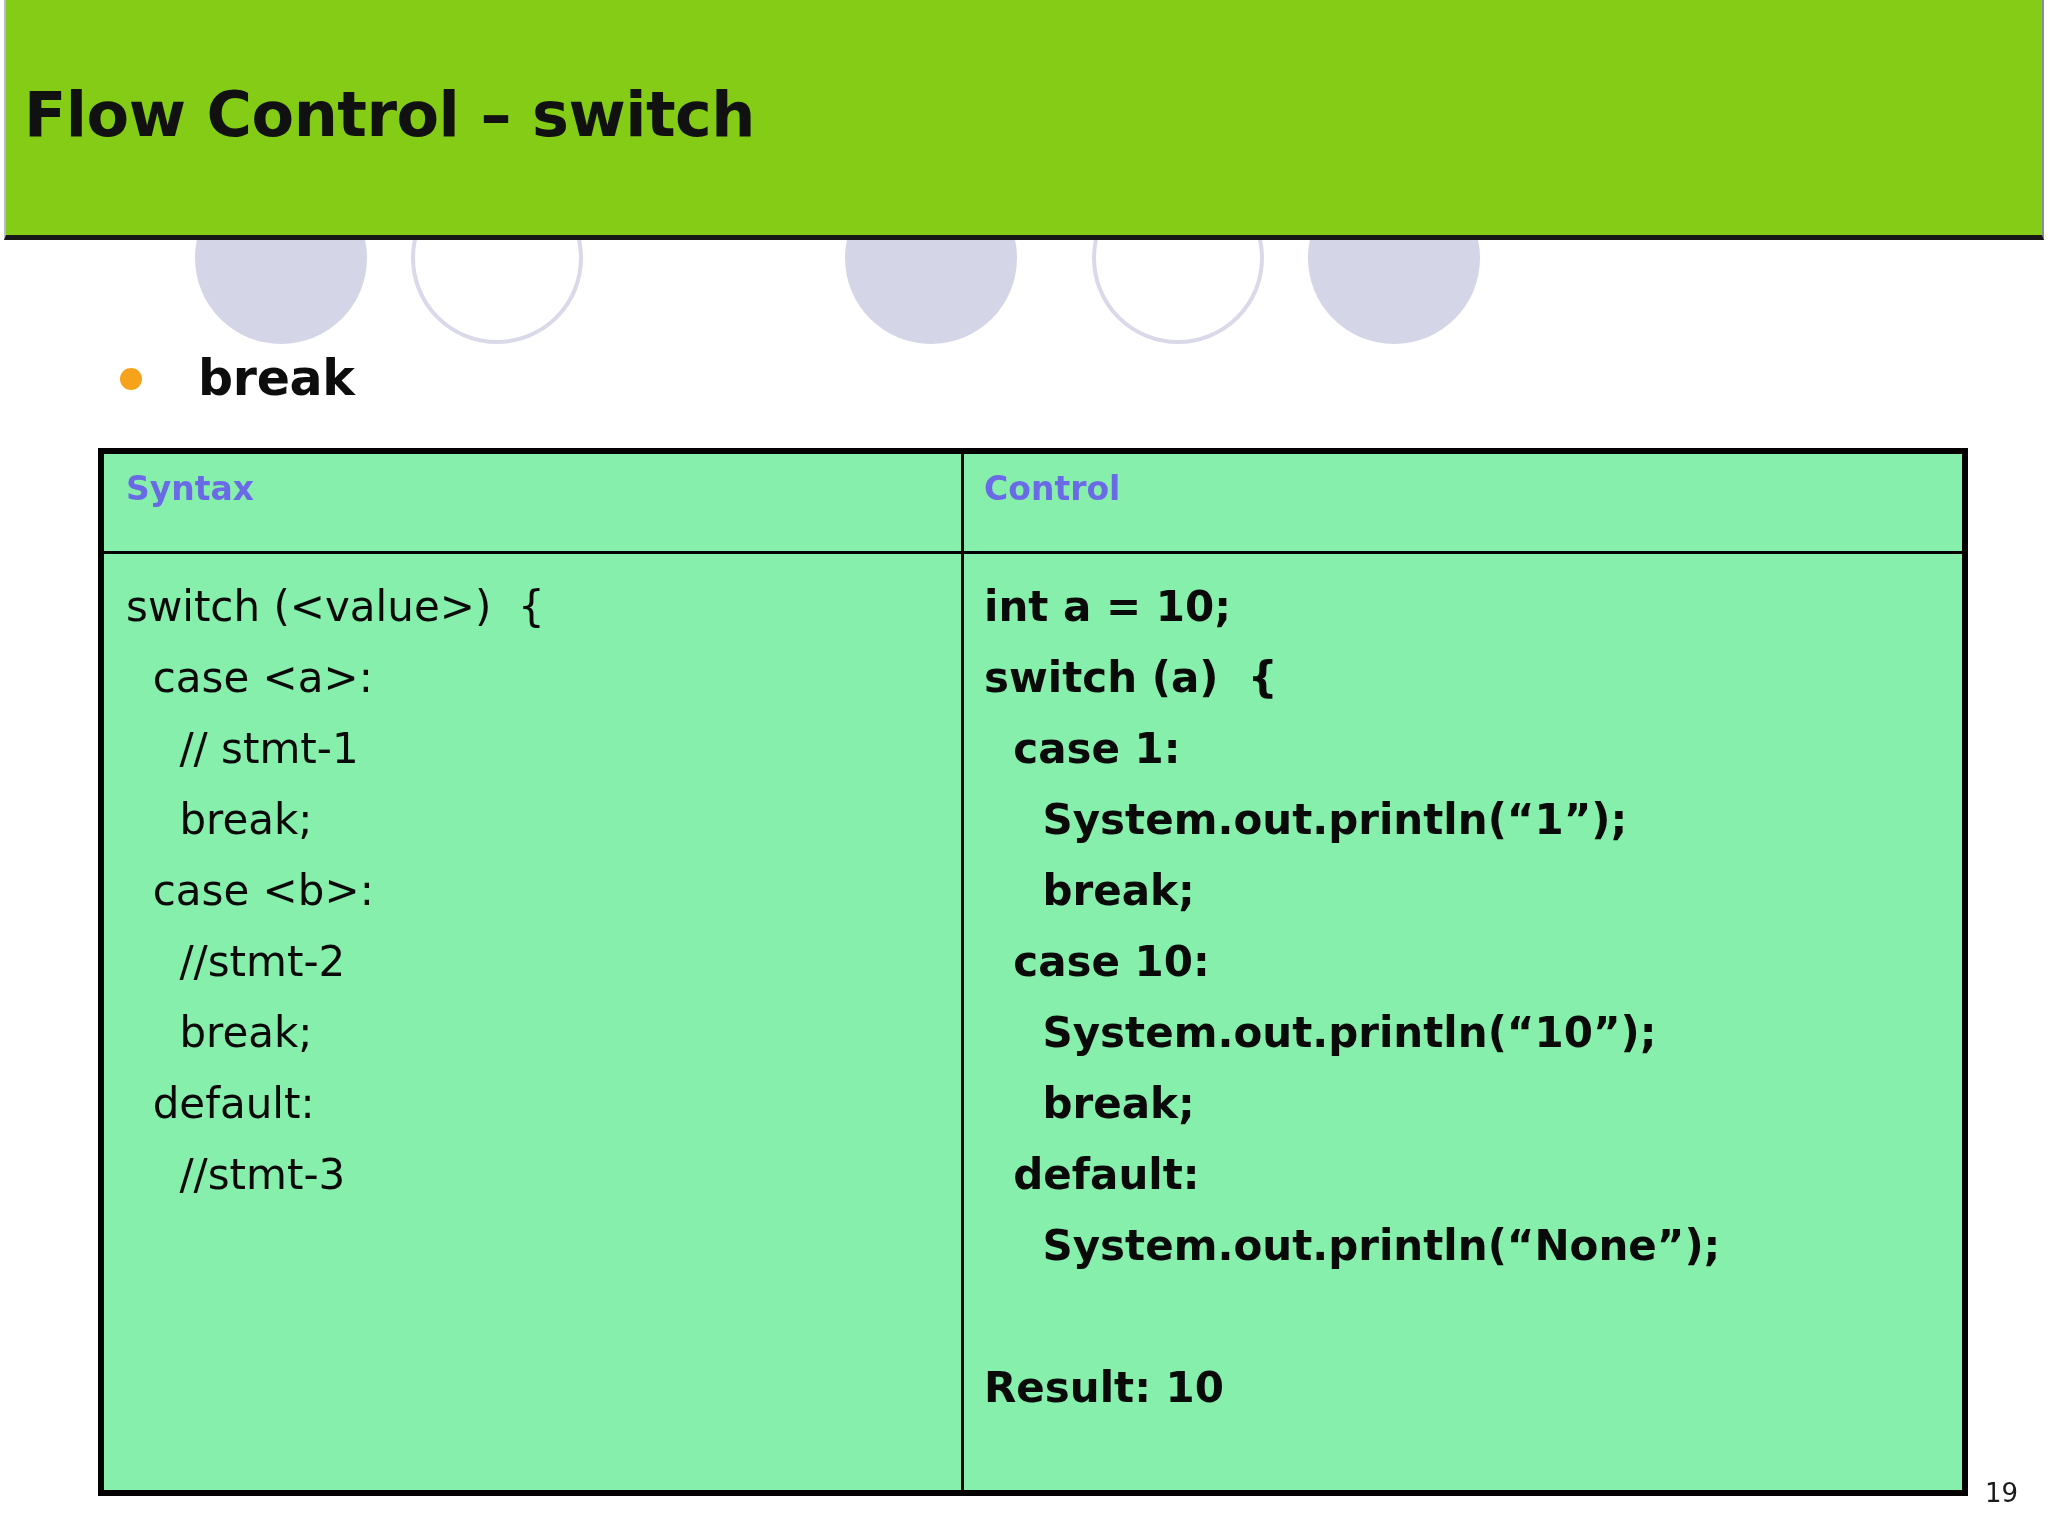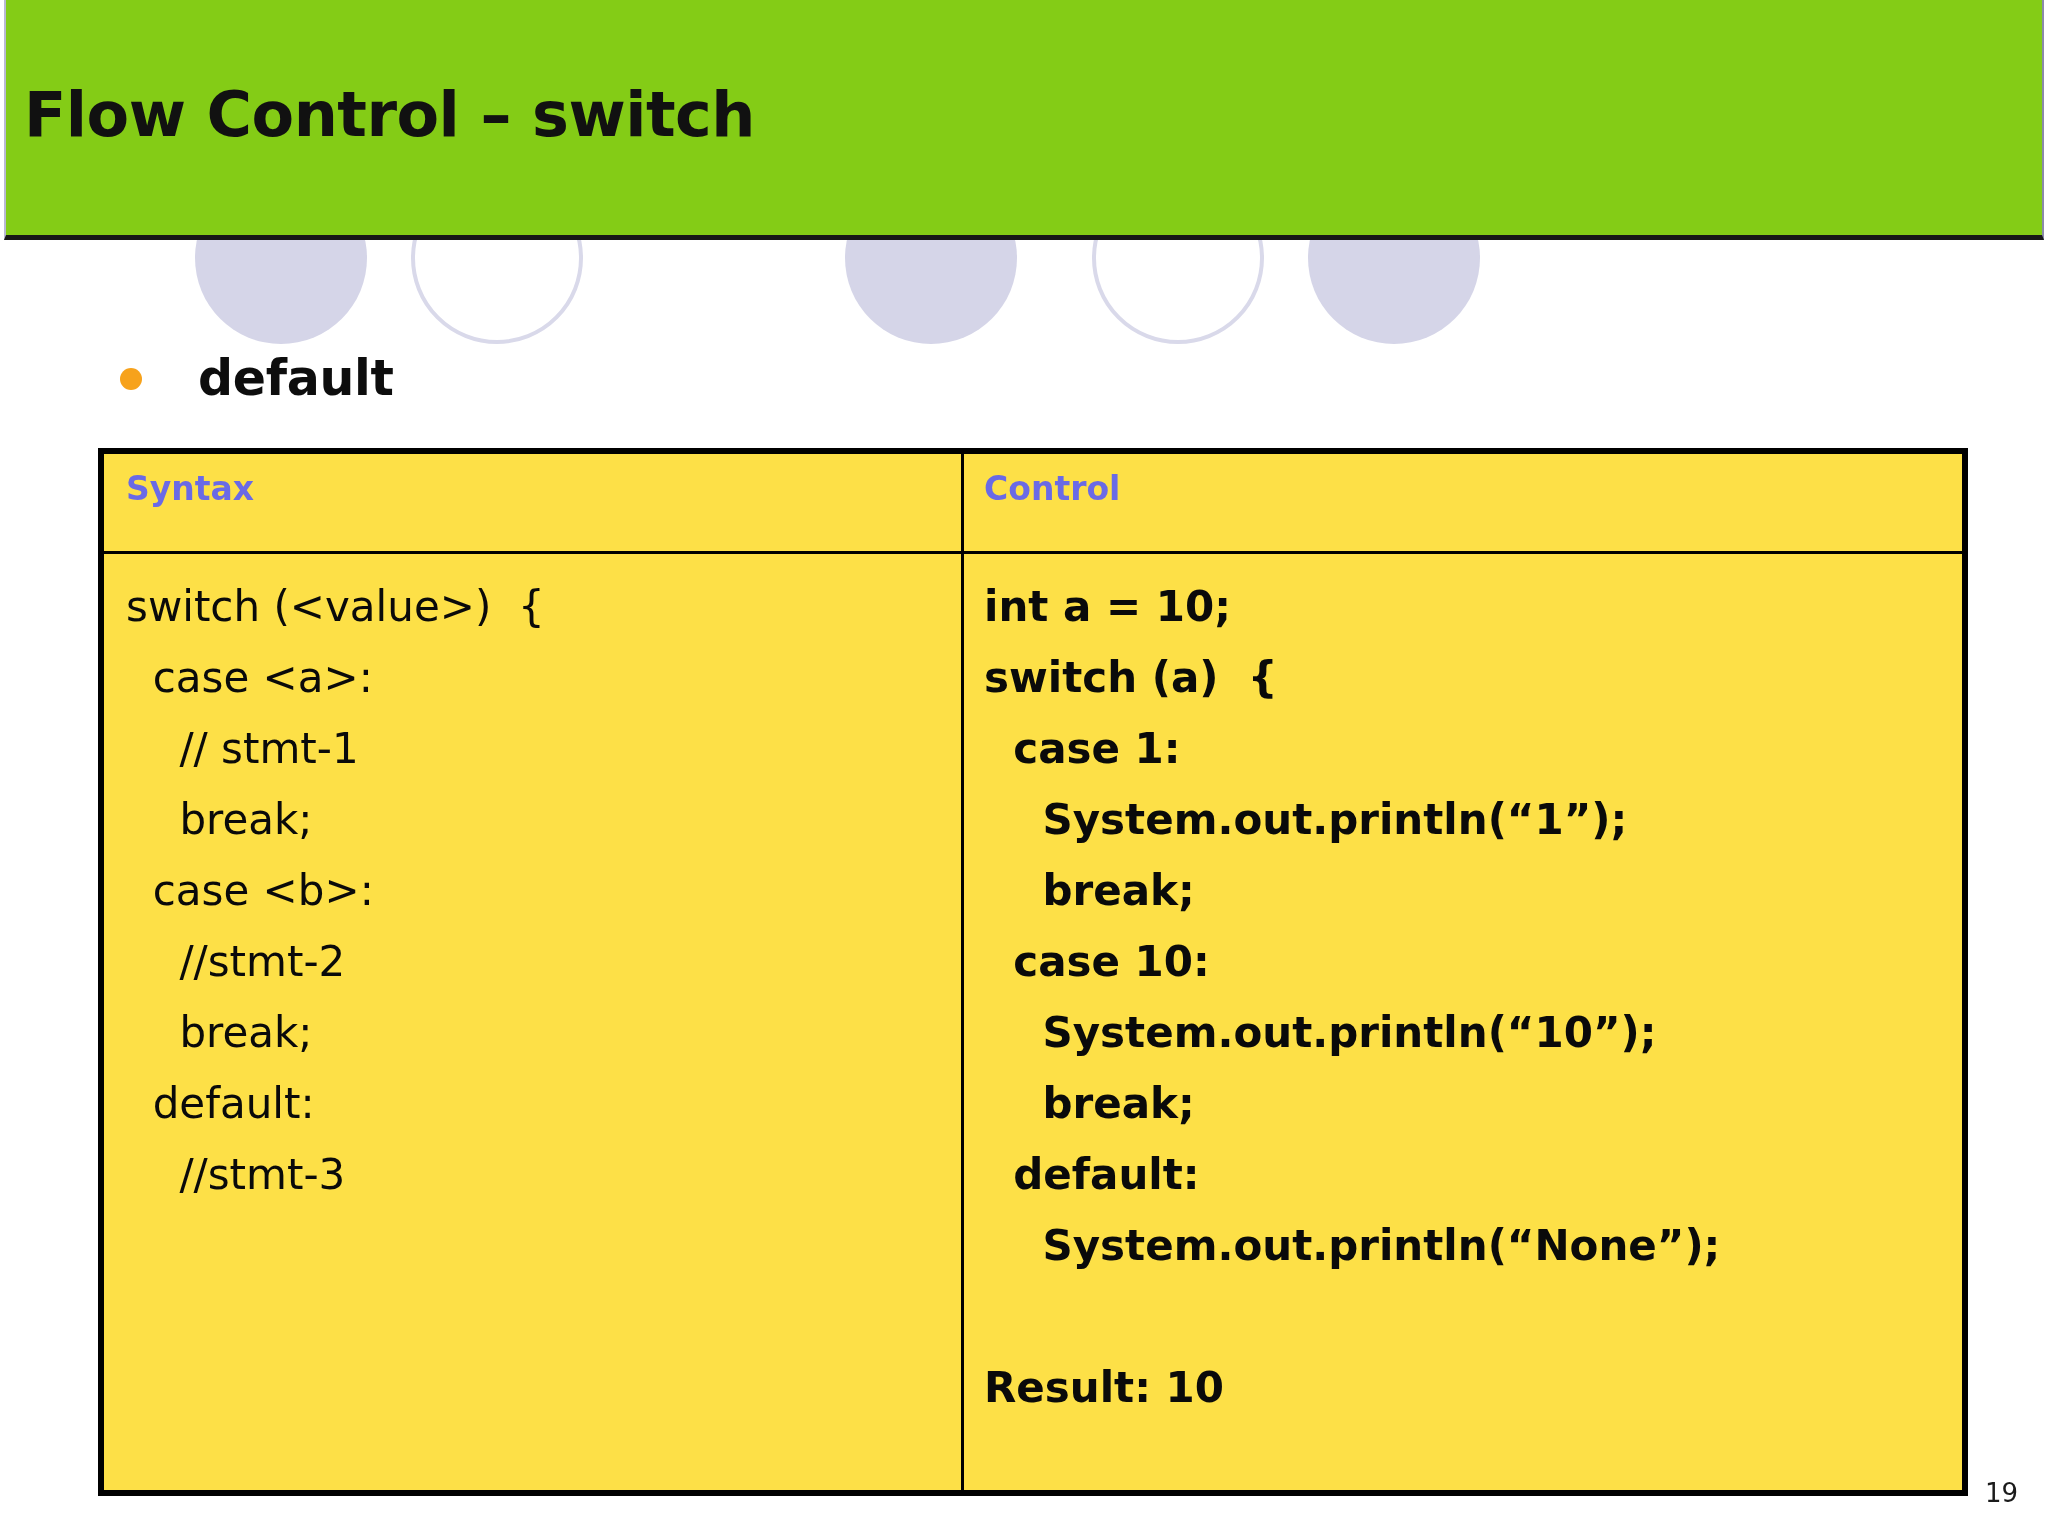--- a/index.html
+++ b/index.html
@@ -94,21 +94,21 @@
 
   
   #code-table {
     position: absolute;
     left: 98px;
     top: 448px;
     width: 1870px;
     height: 1048px;
     border: 6px solid #000000;
     box-sizing: border-box;
-    background: #fde047;
+    background: #86efac;
     z-index: 4;
   }
   #table-inner {
     position: relative;
     width: 100%;
     height: 100%;
   }
   #col-divider {
     position: absolute;
     left: 857px;
@@ -183,21 +183,21 @@
     <div class="deco-circle deco-outline" style="left: 1092px; top: 172px; width: 172px; height: 172px;"></div>
     <div class="deco-circle deco-filled" style="left: 1308px; top: 172px; width: 172px; height: 172px;"></div>
   </div>
 
 <div id="title-banner">
   <div id="page-title">Flow Control – switch</div>
 </div>
 
 <div id="bullet-row">
   <span id="bullet-dot"></span>
-  <span id="bullet-label">default</span>
+  <span id="bullet-label">break</span>
 </div>
 
 <div id="code-table">
   <div id="table-inner">
     <div id="col-divider"></div>
     <div id="header-divider"></div>
     <div id="header-divider-right"></div>
 
     <div class="col-head" id="head-syntax">Syntax</div>
     <div class="col-head" id="head-example">Control</div>

